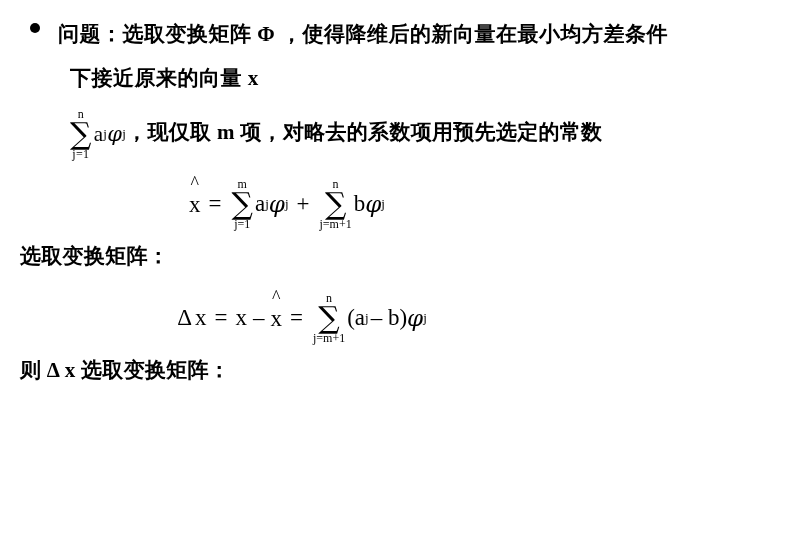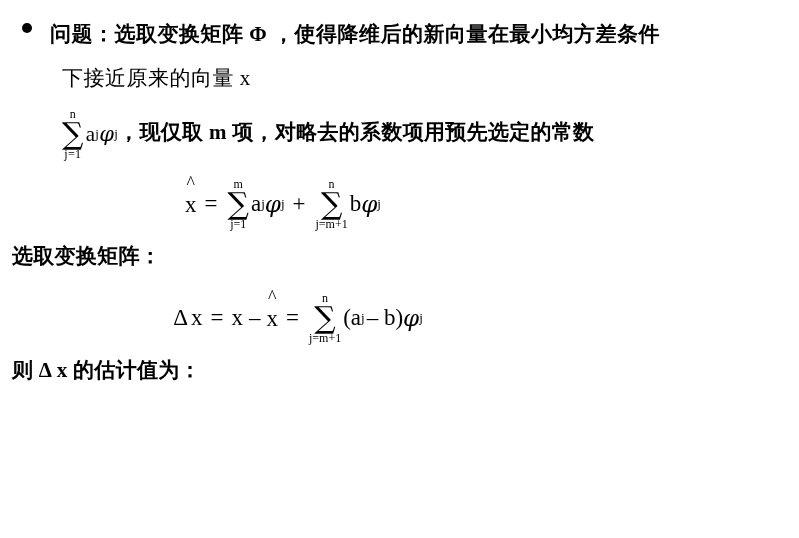--- a/index.html
+++ b/index.html
@@ -12,21 +12,21 @@
     background: #ffffff;
     font-family: "Liberation Serif", serif;
     color: #000000;
     overflow: hidden;
   }
   .slide {
     position: relative;
     width: 686px;
     height: 538px;
     box-sizing: border-box;
-    padding: 8px 10px 0 10px;
+    padding: 8px 10px 0 18px;
   }
 
   
   .bullet-row {
     display: flex;
     align-items: flex-start;
     margin-top: 4px;
   }
   .bullet-dot {
     width: 10px;
@@ -40,21 +40,21 @@
   }
   .bullet-text {
     font-size: 21px;
     line-height: 44px;
     font-weight: bold;
     letter-spacing: 0.5px;
   }
   .bullet-line2 {
     font-size: 21px;
     line-height: 44px;
-    font-weight: normal;
+    font-weight: bold;
     margin-left: 52px;
     letter-spacing: 0.5px;
   }
 
   
   .para {
     font-size: 21px;
     font-weight: bold;
     line-height: 40px;
     letter-spacing: 0.3px;
@@ -200,15 +200,15 @@
       </span>
     <span>(a</span>
       <span class="sub">j</span>
       <span style="margin-left:2px">– b)</span>
       <span class="phi">φ</span>
       <span class="sub">j</span>
   </div>
 
   <div class="spacer-sm"></div>
 
-  <div class="para flush">则 Δ x 的估计值为：</div>
+  <div class="para flush">则 Δ x 选取变换矩阵：</div>
 
 </div>
 
 </body></html>

